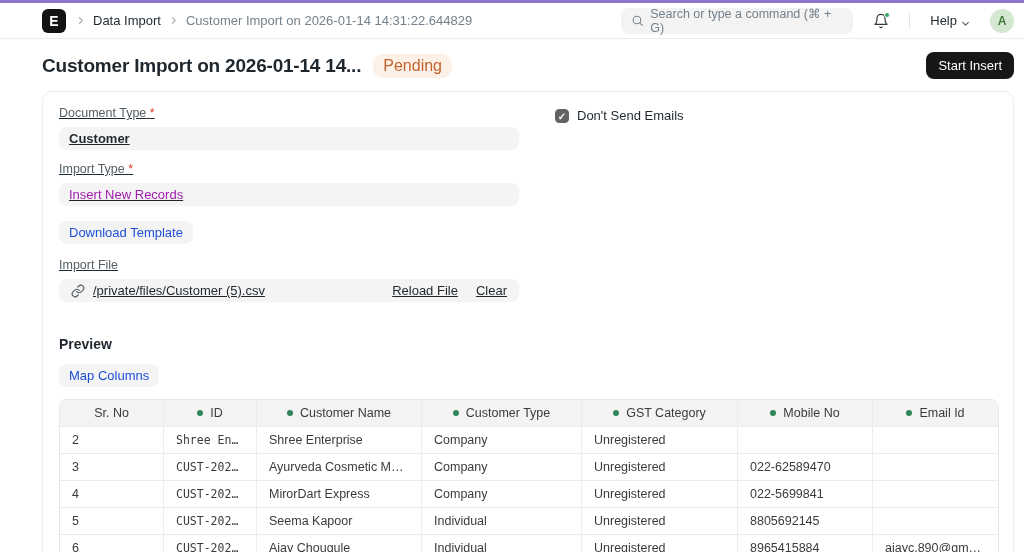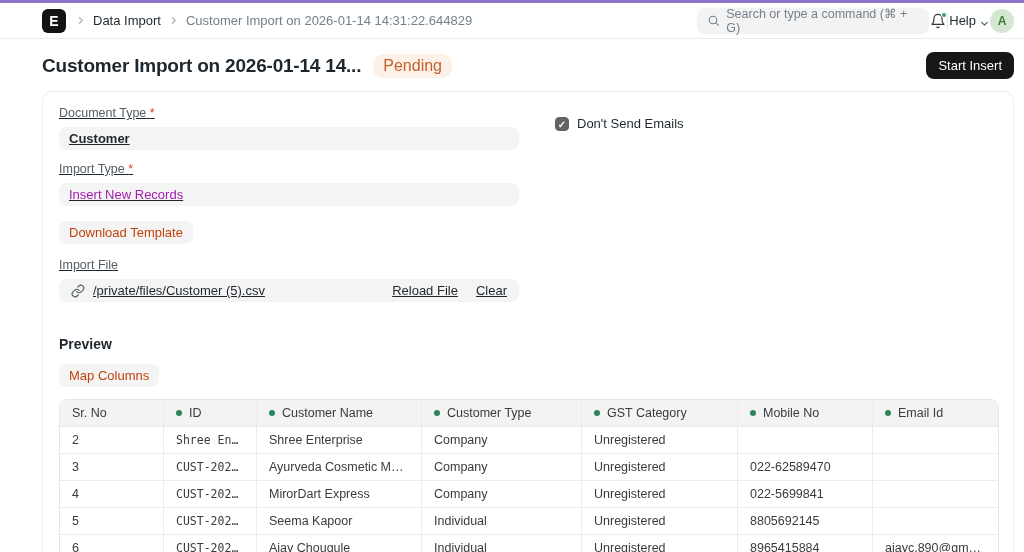--- a/index.html
+++ b/index.html
@@ -17,21 +17,21 @@
 
   
   .navbar { height:36px; display:flex; align-items:center; padding:0 10px 0 42px;
             border-bottom:1px solid #ededed; background:#fff; }
   .logo { width:24px; height:24px; background:#131313; border-radius:6px; color:#fff;
           font-weight:700; font-size:14px; display:flex; align-items:center; justify-content:center; }
   .crumbs { display:flex; align-items:center; gap:8px; margin-left:10px; font-size:13px; }
   .crumb-link { color:#1f272e; font-weight:500; cursor:pointer; }
   .crumb-current { color:#74808b; }
   .chev { display:flex; align-items:center; }
-  .nav-right { margin-left:auto; display:flex; align-items:center; gap:1px; }
+  .nav-right { margin-left:auto; display:flex; align-items:center; gap:20px; }
   .searchbar { width:232px; height:26px; background:#f3f3f3; border-radius:8px;
                display:flex; align-items:center; gap:6px; padding:0 10px;
                color:#74808b; font-size:12.5px; cursor:text; }
   .icon-btn { position:relative; display:flex; align-items:center; cursor:pointer; }
   .bell-dot { position:absolute; top:-1px; right:-1px; width:6px; height:6px;
               border-radius:50%; background:#30a66d; border:1px solid #fff; }
   .nav-divider { width:1px; height:16px; background:#e4e4e4; }
   .help { display:flex; align-items:flex-end; gap:4px; font-size:13px; color:#1f272e; cursor:pointer; }
   .avatar { width:24px; height:24px; border-radius:50%; background:#d4e7d0; color:#417a38;
             font-size:12px; font-weight:600; display:flex; align-items:center; justify-content:center; cursor:pointer; }
@@ -50,42 +50,42 @@
           background:#fff; padding:14px 16px 8px; }
   .form-grid { display:grid; grid-template-columns:460px 1fr; column-gap:36px; }
   .field { margin-bottom:12px;text-decoration:underline; }
   .label { font-size:12.5px; color:#525f66; margin-bottom:7px; }
   .req { color:#e03e2d; }
   .control { height:23px; background:#f4f4f4; border-radius:8px; display:flex;
              align-items:center; padding:0 10px; font-size:13px; cursor:pointer; }
   .control.value { color:#1f272e; font-weight:600; }
   .control.muted { color:#a21caf; }
   .btn-default { background:#f4f4f4; border:none; border-radius:8px; height:23px;
-                 padding:0 10px; font-size:13px; color:#c2410c; font-family:inherit; cursor:pointer; }
+                 padding:0 10px; font-size:13px; color:#1d4ed8; font-family:inherit; cursor:pointer; }
   .dl-btn { margin:3px 0 14px; }
   .file-bar { height:23px; background:#f4f4f4; border-radius:8px; display:flex;
               align-items:center; gap:8px; padding:0 12px; font-size:13px; }
   .file-path { color:#1f272e; cursor:pointer; }
   .file-actions { margin-left:auto; display:flex; gap:18px;justify-content:space-between; }
   .file-action { color:#1f272e; cursor:pointer; }
-  .check-row { display:flex; align-items:flex-end; gap:8px; margin-top:10px; }
+  .check-row { display:flex; align-items:flex-end; gap:8px; margin-top:2px; }
   .checkbox { width:14px; height:14px; border-radius:4px; background:#fff;
               border:1px solid #c6c6c6; display:flex; align-items:center;
               justify-content:center; cursor:pointer; }
   .checkbox.checked { background:#636363; border-color:#636363; }
   .checkbox.checked::after { content:"✓"; color:#fff; font-size:10px; font-weight:700; }
   .check-label { font-size:13px; color:#1f272e; }
 
   
   .preview-heading { font-size:14px; font-weight:700; margin:22px 0 12px; }
   .map-btn { margin-bottom:12px; }
   table.ptable { width:100%; border:1px solid #e7e7e7; border-radius:8px;
                  border-collapse:separate; border-spacing:0; table-layout:fixed; overflow:hidden; }
   .ptable th { background:#f3f3f3; font-weight:400; font-size:12.5px; color:#3b3b3b;
-               text-align:left; height:26px; padding:0 12px; border-right:1px solid #ececec;
+               text-align:center; height:26px; padding:0 12px; border-right:1px solid #ececec;
                white-space:nowrap; overflow:hidden; text-overflow:ellipsis; }
   .ptable th:last-child, .ptable td:last-child { border-right:none; }
   .ptable td { height:27px; font-size:12.5px; color:#3b3b3b; padding:0 12px;
                border-top:1px solid #ececec; border-right:1px solid #ececec;
                white-space:nowrap; overflow:hidden; text-overflow:ellipsis; background:#fff; }
   .ptable td.mono { font-family:"DejaVu Sans Mono", monospace; font-size:11.5px; }
   .dot { display:inline-block; width:6px; height:6px; border-radius:50%;
          background:#2f855a; margin-right:7px; vertical-align:1px; }
 </style>
 </head>

